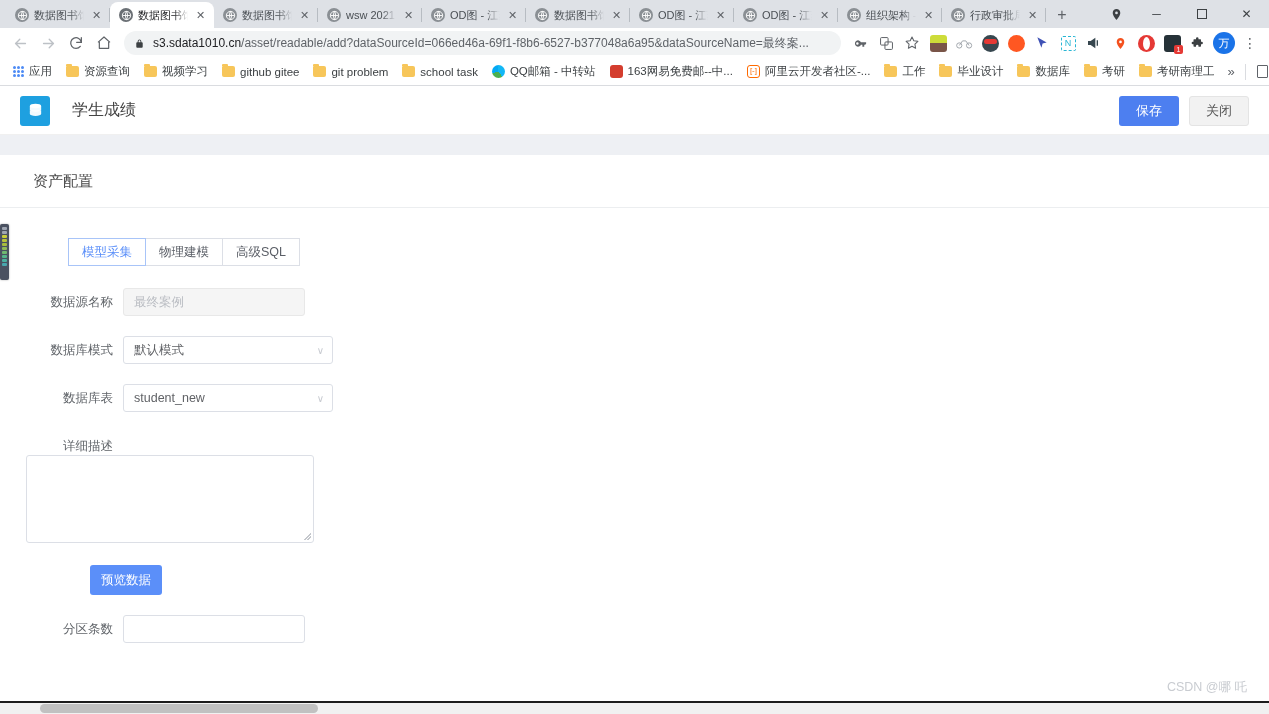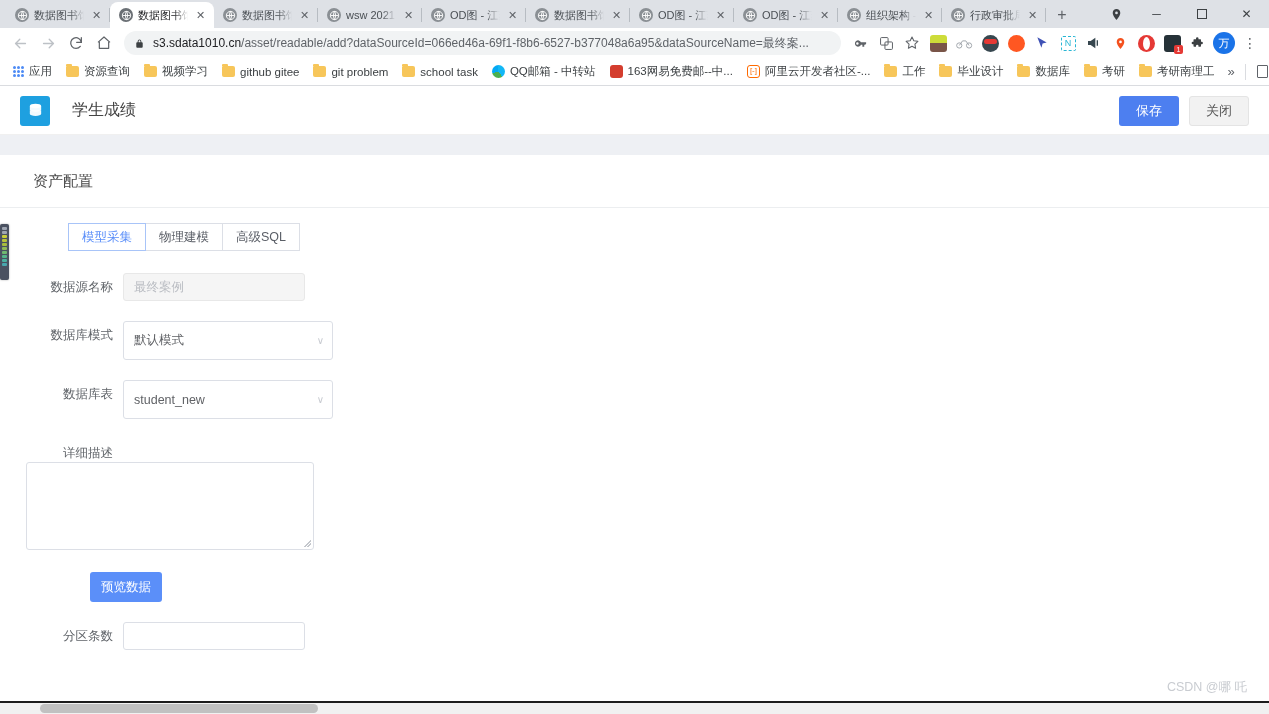--- a/index.html
+++ b/index.html
@@ -156,21 +156,21 @@
   
   .side-handle {
     position:absolute; left:0; top:69px; width:9px; height:56px;
     background:#4a5160; border-radius:2px;
     display:flex; flex-direction:column; padding:3px 2px; gap:1px;
     box-shadow: 0 0 2px rgba(0,0,0,.35);
   }
   .side-handle i { display:block; height:3px; border-radius:1px; }
 
   
-  .seg-tabs { display:flex; margin: 15px 0 0 68px; }
+  .seg-tabs { display:flex; margin: 30px 0 0 68px; }
   .seg {
     height: 28px; padding: 0 13px; border:1px solid #dcdfe6;
     font-size: 12.5px; color:#5a5e66; display:flex; align-items:center;
     background:#fff; margin-left:-1px; cursor:pointer;
   }
   .seg:first-child { margin-left:0; }
   .seg.active { color:#5b8ff9; border-color:#a8c4f8; position:relative; z-index:2; }
 
   
   .form { margin-top: 22px; margin-left: 26px; }
@@ -180,21 +180,21 @@
     padding-top: 6px; padding-right: 10px; flex-shrink:0;
   }
   .fctrl { }
   .input {
     width: 182px; height: 28px; border:1px solid #dcdfe6; border-radius:3px;
     padding: 0 10px; font-size:12.5px; color:#606266; background:#fff;
     display:flex; align-items:center;
   }
   .input.disabled { background:#f5f5f5; border-color:#e8e8e8; color:#b9bcc2; }
   .select {
-    width: 210px; height: 39px; border:1px solid #dcdfe6; border-radius:3px;
+    width: 210px; height: 28px; border:1px solid #dcdfe6; border-radius:3px;
     padding: 0 8px 0 10px; font-size:12.5px; color:#606266; background:#fff;
     display:flex; align-items:center; justify-content:space-between;
   }
   .select .caret { color:#c8cbd1; font-size:10px; }
   .textarea {
     width: 288px; height: 88px; border:1px solid #dcdfe6; border-radius:3px;
     background:#fff; position:relative;
   }
   .textarea::after{
     content:""; position:absolute; right:2px; bottom:2px; width:7px; height:7px;

